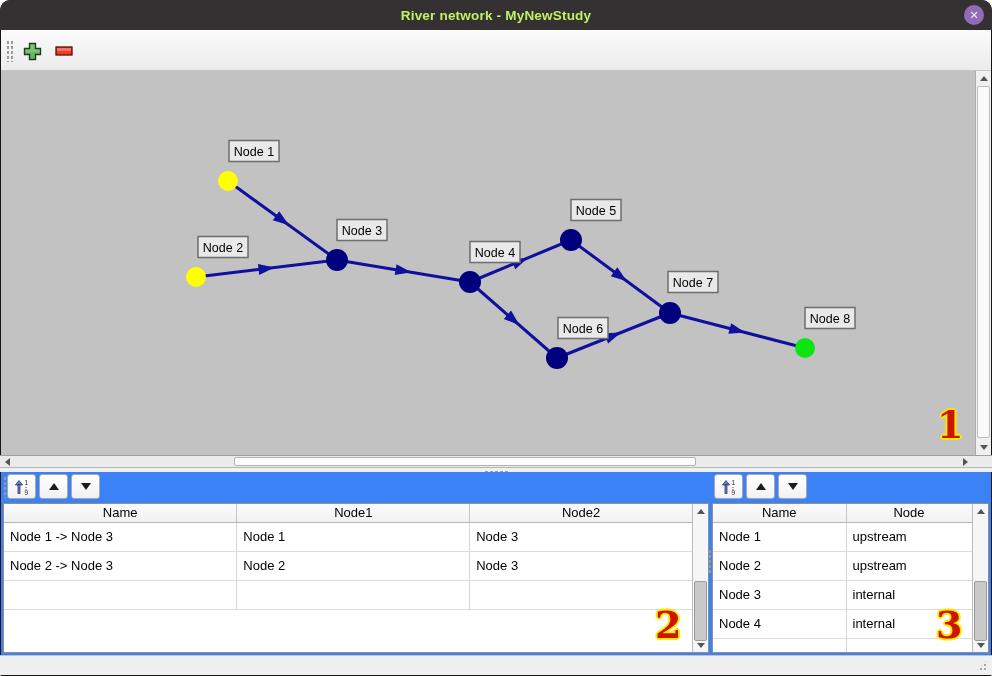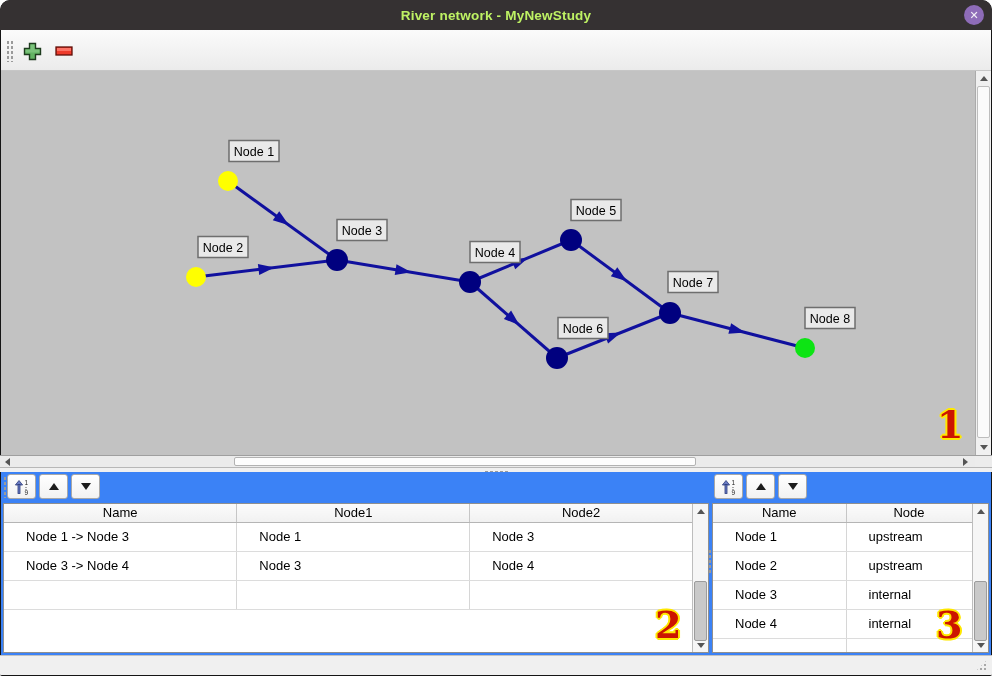--- a/index.html
+++ b/index.html
@@ -49,21 +49,21 @@
   .tri-down{width:0;height:0;border-left:5px solid transparent;border-right:5px solid transparent;border-top:7px solid #1c1c1c;}
   
   .table-wrap{position:absolute;top:31px;height:150px;background:#ffffff;border:1px solid #8f8f8f;overflow:hidden;}
   #links-wrap{left:2px;width:706px;}
   #nodes-wrap{left:711px;width:277px;}
   table{border-collapse:collapse;table-layout:fixed;font-size:13px;color:#000;}
   #links-table{width:689px;}
   #nodes-table{width:259px;}
   th{height:18px;font-weight:normal;background:linear-gradient(#fbfbfb,#f1f1f1);
     border-right:1px solid #c6c6c6;border-bottom:1px solid #b5b5b5;font-size:13px;padding:0;}
-  td{height:29px;border-right:1px solid #d6d6d6;border-bottom:1px solid #dcdcdc;padding:0 0 0 22px;
+  td{height:29px;border-right:1px solid #d6d6d6;border-bottom:1px solid #dcdcdc;padding:0 0 0 6px;
     white-space:nowrap;overflow:hidden;background:#fff;}
   #links-table th:nth-child(1){width:231px}#links-table th:nth-child(2){width:231px}#links-table th:nth-child(3){width:221px}
   #nodes-table th:nth-child(1){width:133px}#nodes-table th:nth-child(2){width:126px}
   
   .tbl-vscroll{position:absolute;right:0;top:0;width:16px;height:148px;background:#f6f6f6;border-left:1px solid #bdbdbd;}
   .tbl-thumb{position:absolute;left:1px;top:77px;width:13px;height:60px;background:#c9c9c9;border:1px solid #9c9c9c;border-radius:2px;}
   .sb-arrow{position:absolute;left:0;width:15px;height:14px;display:flex;align-items:center;justify-content:center;cursor:pointer;}
   .sb-up{top:0;}.sb-down{bottom:0;}
   .sb-tri-up{width:0;height:0;border-left:4px solid transparent;border-right:4px solid transparent;border-bottom:5px solid #555;}
   .sb-tri-down{width:0;height:0;border-left:4px solid transparent;border-right:4px solid transparent;border-top:5px solid #555;}
@@ -245,23 +245,23 @@
               <th>Node2</th>
             </tr>
           </thead>
         <tbody>
             <tr>
               <td>Node 1 -&gt; Node 3</td>
               <td>Node 1</td>
               <td>Node 3</td>
             </tr>
             <tr>
-              <td>Node 3 -&gt; Node 4</td>
+              <td>Node 2 -&gt; Node 3</td>
+              <td>Node 2</td>
               <td>Node 3</td>
-              <td>Node 4</td>
             </tr>
             <tr>
               <td></td>
               <td></td>
               <td></td>
             </tr>
           </tbody>
       </table>
       <div class="tbl-vscroll">
         <div class="sb-arrow sb-up">

